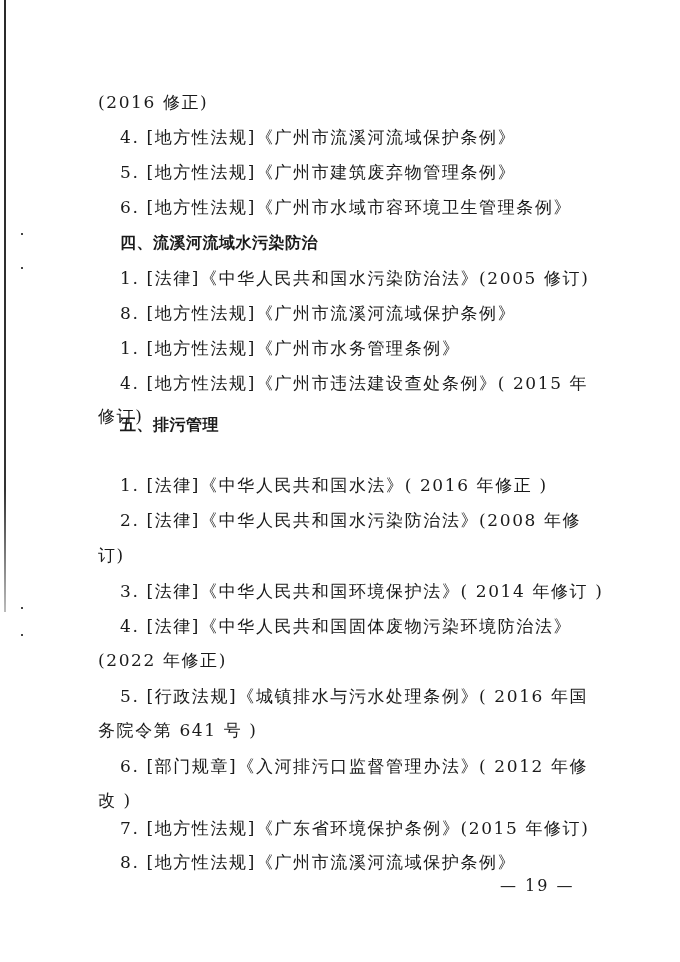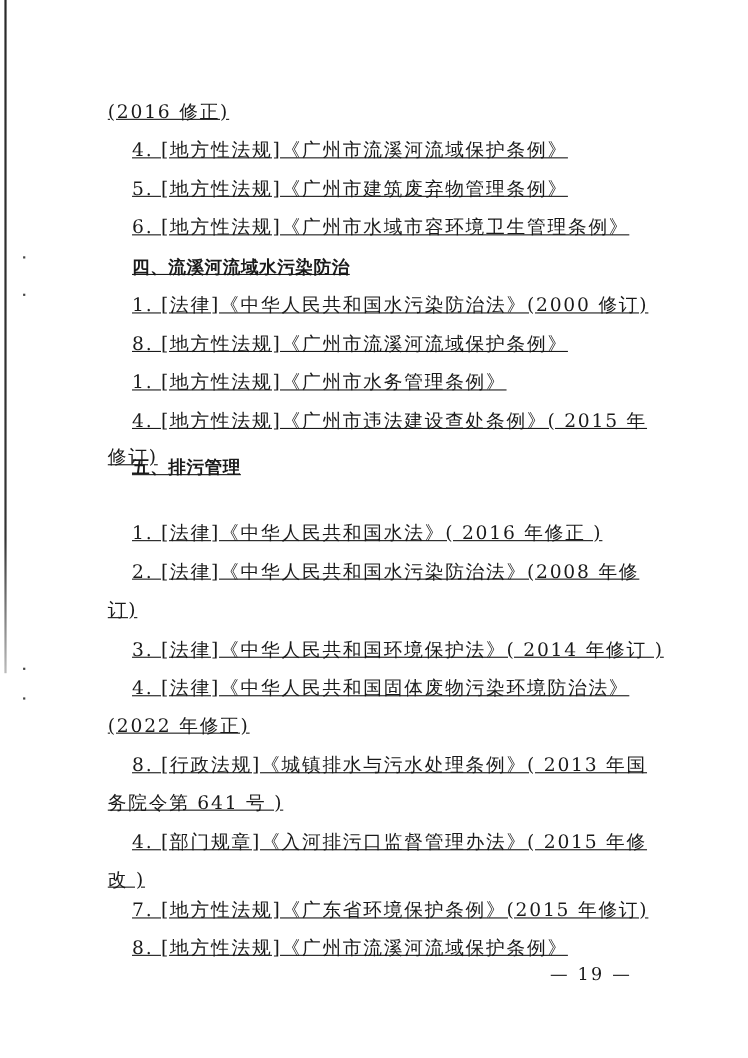--- a/index.html
+++ b/index.html
@@ -8,21 +8,20 @@
     font-family: "DejaVu Serif", "Liberation Serif", serif; color: #1a1a1a;
   }
   .scan-line {
     position: absolute; left: 4px; top: 0; width: 2px; height: 612px;
     background: linear-gradient(to bottom, #2a2a2a 0%, #333 80%, #bbb 100%);
   }
   .dot { position: absolute; width: 2px; height: 2px; background: #444; left: 21px; }
   .line {
     position: absolute; font-size: 17px; line-height: 20px; white-space: nowrap;
     letter-spacing: 1.6px;
-    text-decoration: underline;
   }
   .heading { font-family: "DejaVu Sans", "Liberation Sans", sans-serif; font-weight: bold; letter-spacing: 0.5px; font-size: 16px; }
   .indent { left: 120px; }
   .flush { left: 98px; }
   .page-number {
     position: absolute; left: 500px; top: 876px; font-size: 16px; letter-spacing: 2px; text-align: right;
   }
 </style>
 </head>
 <body>
@@ -32,33 +31,33 @@
 <div class="dot" style="top:267px"></div>
 <div class="dot" style="top:607px"></div>
 <div class="dot" style="top:634px"></div>
 
 <div>
   <div class="line flush" style="top:92px">(2016 修正)</div>
   <div class="line indent" style="top:127px">4. [地方性法规]《广州市流溪河流域保护条例》</div>
   <div class="line indent" style="top:162px">5. [地方性法规]《广州市建筑废弃物管理条例》</div>
   <div class="line indent" style="top:197px">6. [地方性法规]《广州市水域市容环境卫生管理条例》</div>
   <div class="line indent heading" style="top:233px">四、流溪河流域水污染防治</div>
-  <div class="line indent" style="top:268px">1. [法律]《中华人民共和国水污染防治法》(2000 修订)</div>
+  <div class="line indent" style="top:268px">1. [法律]《中华人民共和国水污染防治法》(2005 修订)</div>
   <div class="line indent" style="top:303px">8. [地方性法规]《广州市流溪河流域保护条例》</div>
   <div class="line indent" style="top:338px">1. [地方性法规]《广州市水务管理条例》</div>
   <div class="line indent" style="top:373px">4. [地方性法规]《广州市违法建设查处条例》( 2015  年</div>
   <div class="line flush" style="top:406px">修订)</div>
   <div class="line indent heading" style="top:415px">五、排污管理</div>
   <div class="line indent" style="top:475px">1. [法律]《中华人民共和国水法》( 2016 年修正 )</div>
   <div class="line indent" style="top:510px">2. [法律]《中华人民共和国水污染防治法》(2008  年修</div>
   <div class="line flush" style="top:545px">订)</div>
   <div class="line indent" style="top:581px">3. [法律]《中华人民共和国环境保护法》( 2014 年修订 )</div>
   <div class="line indent" style="top:616px">4. [法律]《中华人民共和国固体废物污染环境防治法》</div>
   <div class="line flush" style="top:650px">(2022 年修正)</div>
-  <div class="line indent" style="top:686px">8. [行政法规]《城镇排水与污水处理条例》( 2013  年国</div>
+  <div class="line indent" style="top:686px">5. [行政法规]《城镇排水与污水处理条例》( 2016  年国</div>
   <div class="line flush" style="top:720px">务院令第 641 号 )</div>
-  <div class="line indent" style="top:756px">4. [部门规章]《入河排污口监督管理办法》( 2015  年修</div>
+  <div class="line indent" style="top:756px">6. [部门规章]《入河排污口监督管理办法》( 2012  年修</div>
   <div class="line flush" style="top:790px">改 )</div>
   <div class="line indent" style="top:818px">7. [地方性法规]《广东省环境保护条例》(2015 年修订)</div>
   <div class="line indent" style="top:852px">8. [地方性法规]《广州市流溪河流域保护条例》</div>
 </div>
 
 <div class="page-number">— 19 —</div>
 
 </body></html>

